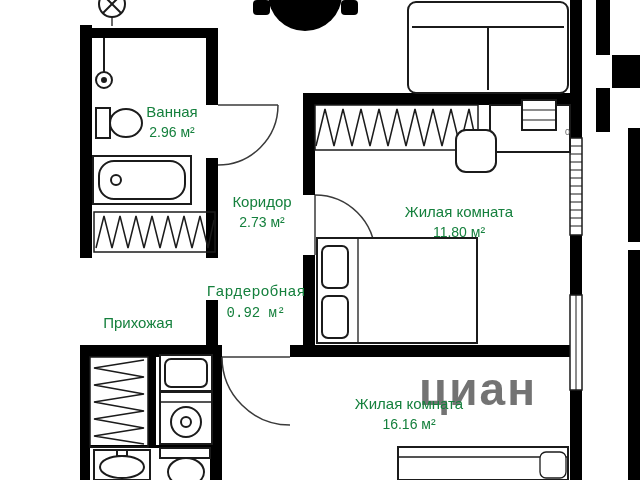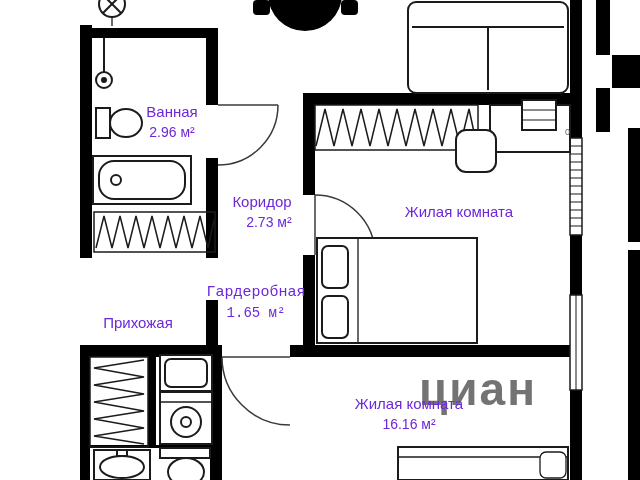--- a/index.html
+++ b/index.html
@@ -1,20 +1,20 @@
 <!DOCTYPE html>
 <html><head>
 <meta charset="utf-8">
 <style>
   html,body{margin:0;padding:0;background:#fff;}
   #stage{position:relative;width:640px;height:480px;background:#ffffff;overflow:hidden;
          font-family:"Liberation Sans",sans-serif;}
   #plan-svg{position:absolute;left:0;top:0;}
   .room-label{position:absolute;transform:translateX(-50%);text-align:center;
-              color:#6d28d9;font-size:15px;line-height:20px;white-space:nowrap;}
+              color:#15803d;font-size:15px;line-height:20px;white-space:nowrap;}
   .room-name{font-size:15px;}
   .room-area{font-size:14px;}
   .watermark{position:absolute;transform:translateX(-50%);font-size:46px;font-weight:600;
              letter-spacing:2px;color:#737373;user-select:none;}
 </style>
 </head>
 <body>
 
 <div id="stage">
 
@@ -159,36 +159,37 @@
     </g>
   </svg>
 
   <div class="watermark" style="left:478px; top:362px;">циан</div>
 
   <div class="room-label" style="left:172px; top:102px;">
     <div class="room-name">Ванная</div>
     <div class="room-area">2.96 м²</div>
   </div>
 
-  <div class="room-label" style="left:262px; top:192px;text-align:right;">
+  <div class="room-label" style="left:262px; top:192px;">
     <div class="room-name">Коридор</div>
     <div class="room-area">2.73 м²</div>
   </div>
 
   <div class="room-label" style="left:459px; top:202px;">
     <div class="room-name">Жилая комната</div>
+    <div class="room-area">11.80 м²</div>
   </div>
 
   <div class="room-label" style="left:138px; top:278px;margin-top:35px;">
     <div class="room-name">Прихожая</div>
   </div>
 
   <div class="room-label" style="left:256px; top:283px;font-family:Liberation Mono, monospace;">
     <div class="room-name">Гардеробная</div>
-    <div class="room-area">1.65 м²</div>
+    <div class="room-area">0.92 м²</div>
   </div>
 
   <div class="room-label" style="left:409px; top:394px;">
     <div class="room-name">Жилая комната</div>
     <div class="room-area">16.16 м²</div>
   </div>
 
 </div>
 
 </body></html>

